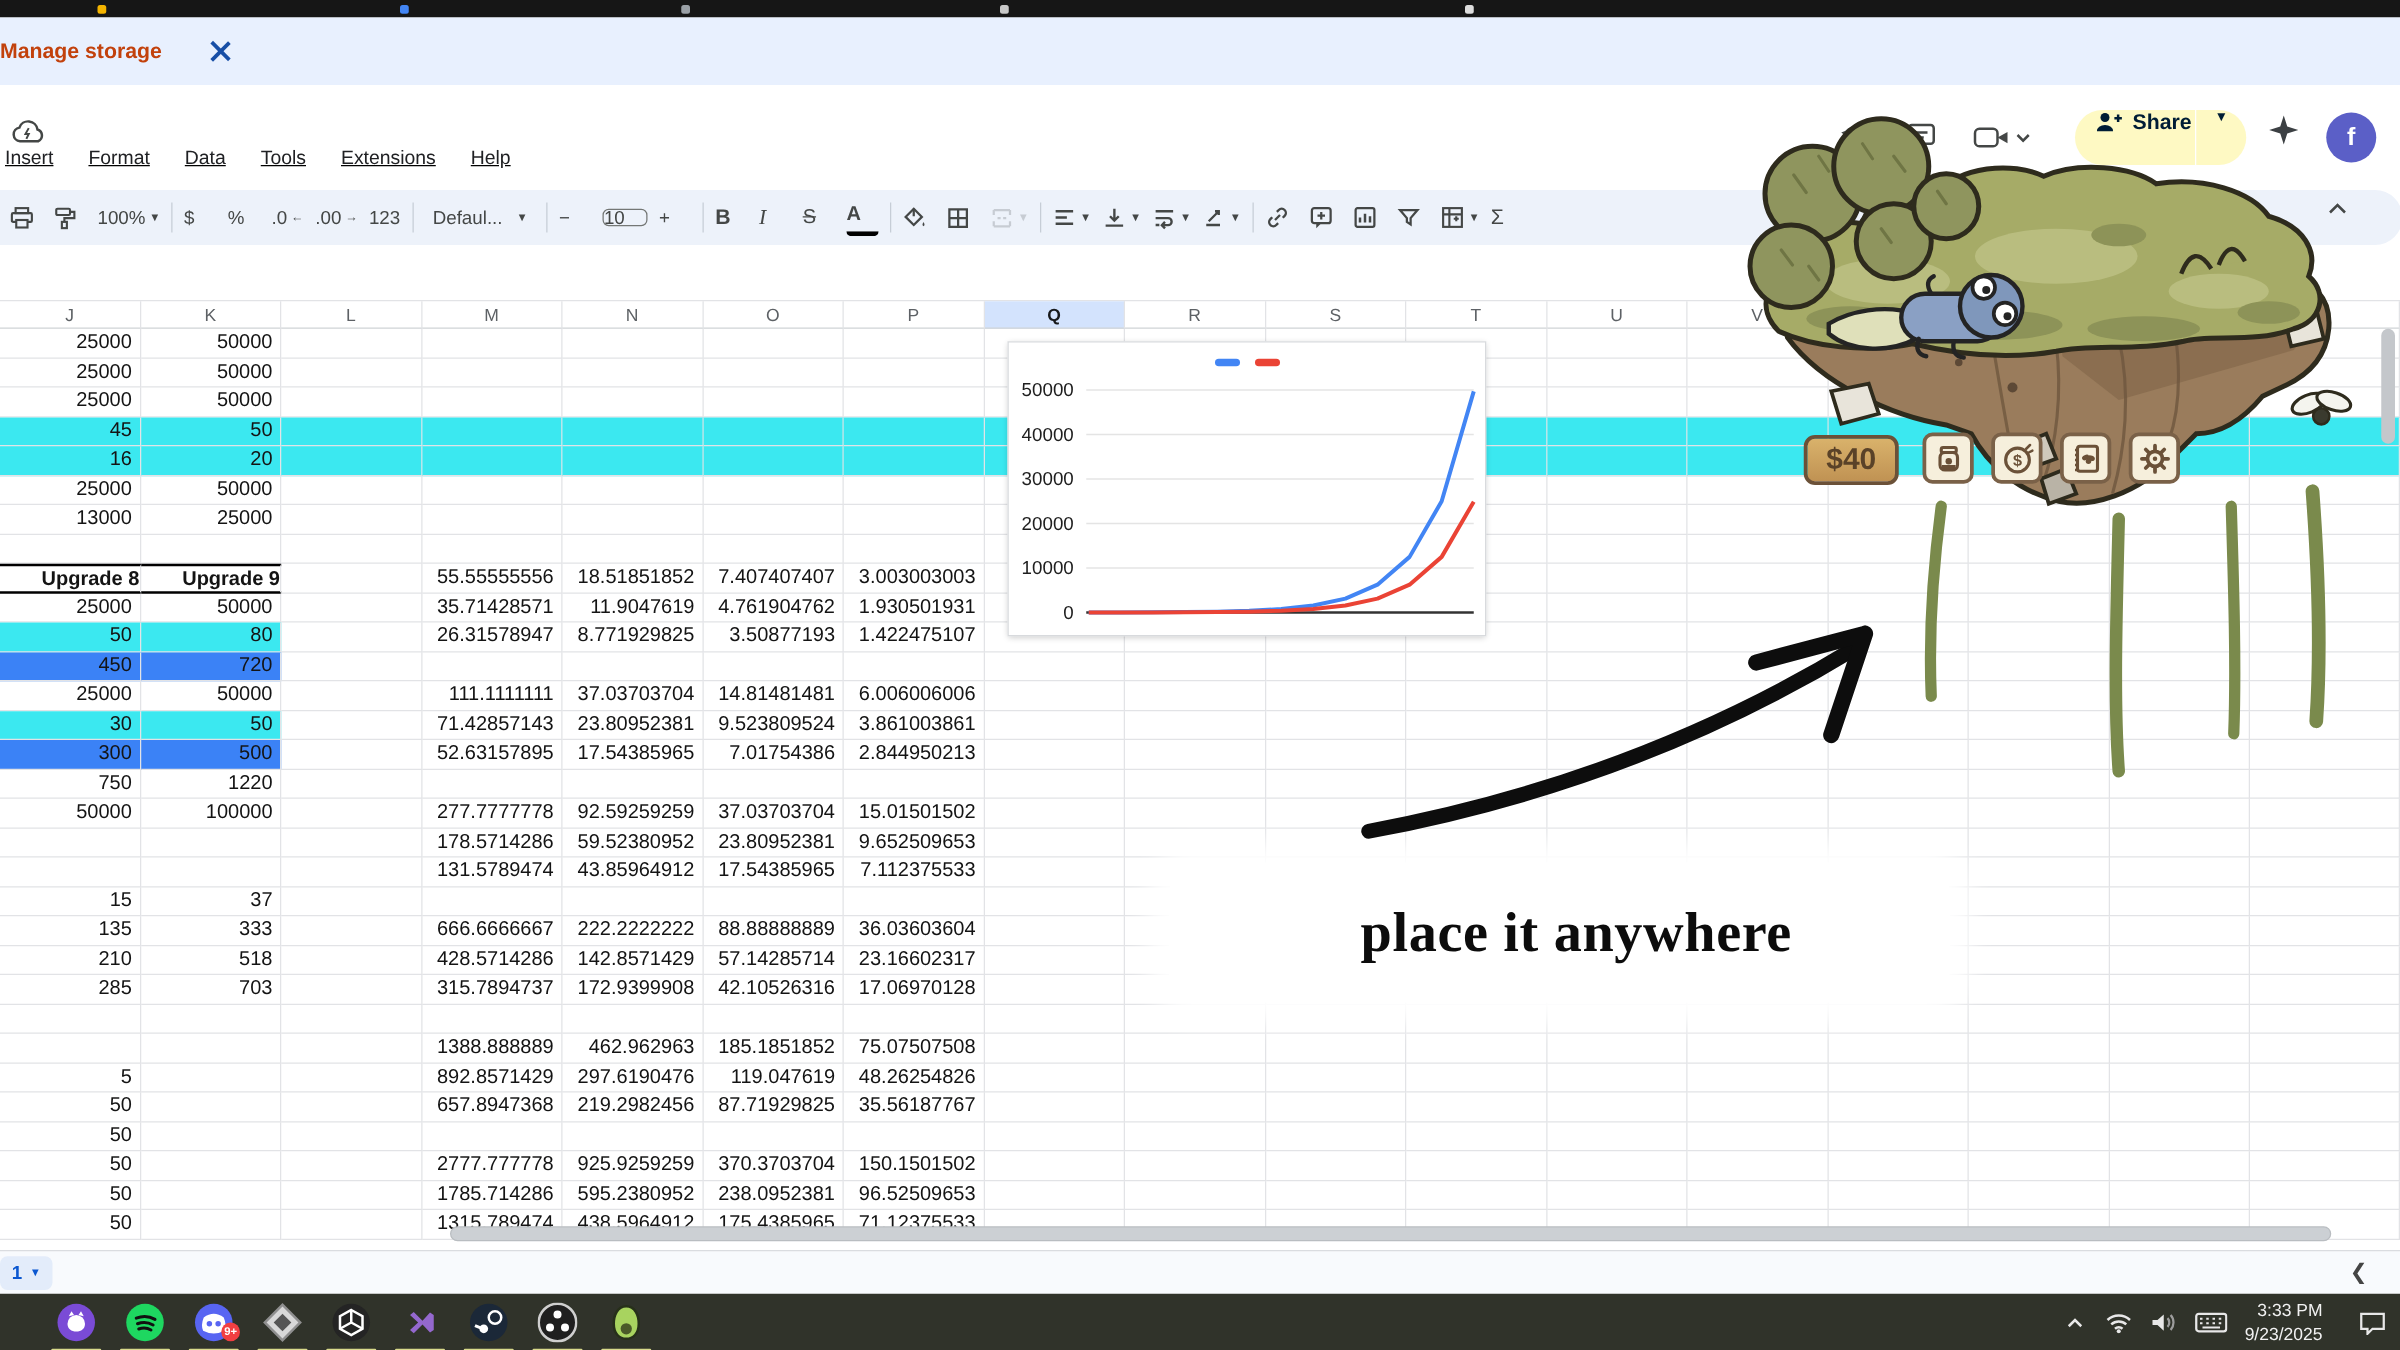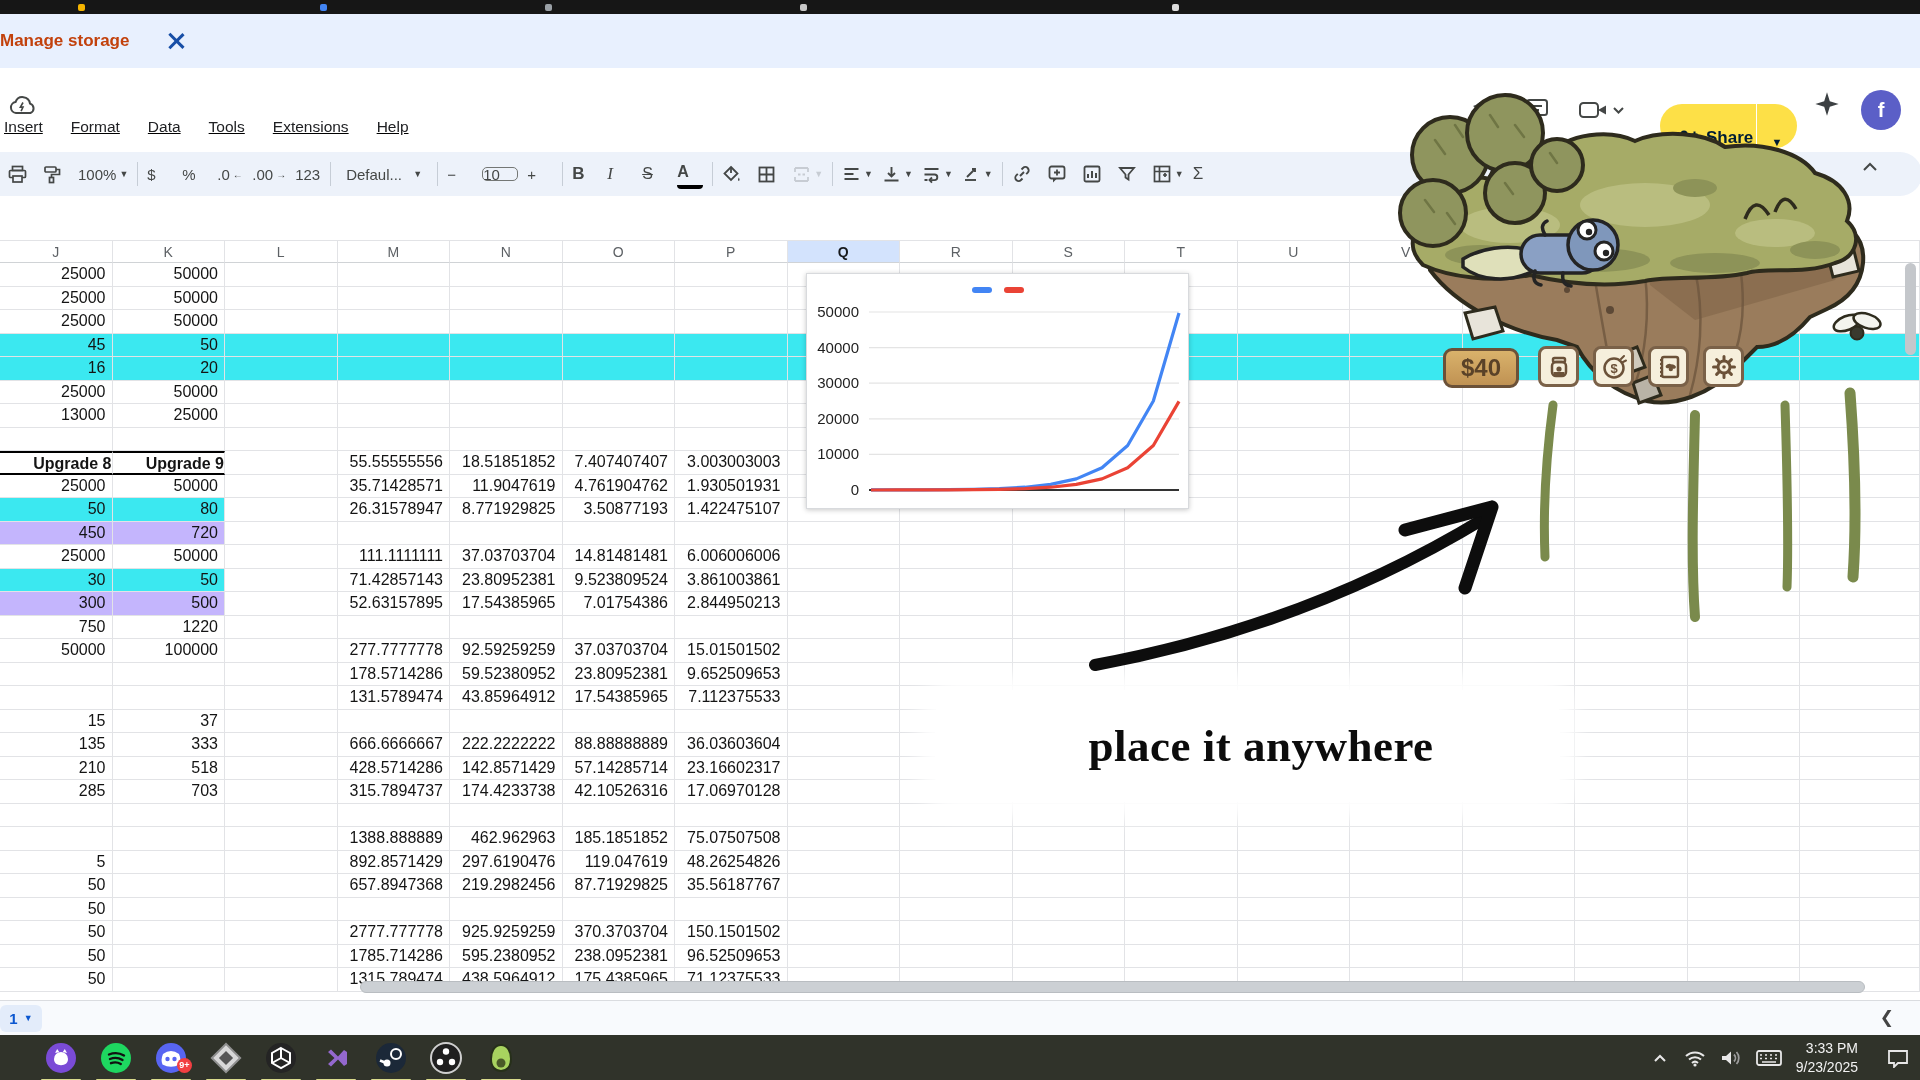--- a/index.html
+++ b/index.html
@@ -20,22 +20,22 @@
   .banner-x { width:22px; height:22px; position:relative; cursor:pointer; }
   .banner-x:before,.banner-x:after { content:""; position:absolute; left:10px; top:1px; width:2.5px; height:20px; background:#174ea6; }
   .banner-x:before { transform:rotate(45deg);} .banner-x:after { transform:rotate(-45deg);}
 
   
   .appbar { position:absolute; left:0; top:68px; width:1920px; height:84px; background:#fff; }
   .cloud { position:absolute; left:8px; top:26px; }
   .menus { position:absolute; left:2px; top:48px; display:flex; gap:24px;text-decoration:underline; }
   .menu-item { font-size:15.5px; color:#202124; padding:2px 2px; cursor:pointer; }
   .hdr-ic { position:absolute; top:28px; width:28px; height:28px; cursor:pointer; }
-  .share-pill { position:absolute; left:1660px; top:20px; width:137px; height:44px; background:#fde047;
-                border-radius:22px; display:flex; align-items:flex-end; cursor:pointer;margin-top:16px; }
+  .share-pill { position:absolute; left:1660px; top:20px; width:137px; height:44px; background:#fef9c3;
+                border-radius:22px; display:flex; align-items:flex-start; cursor:pointer; }
   .share-main { display:flex; align-items:center; gap:8px; padding-left:16px; width:96px; }
   .share-txt { color:#001d35; font-size:17px; font-weight:bold; }
   .share-div { width:1px; height:44px; background:#ffffff; }
   .share-caret { flex:1; text-align:center; color:#001d35; font-size:11px; }
   .avatar { position:absolute; left:1861px; top:22px; width:40px; height:40px; border-radius:50%;
             background:#5b5fc7; color:#fff; font-size:20px; font-weight:bold; display:flex;
             align-items:center; justify-content:center; cursor:pointer; }
 
   
   .toolbar { position:absolute; left:-24px; top:152px; width:1946px; height:44px; background:#edf2fa;
@@ -58,21 +58,21 @@
   .colh { flex:0 0 112.5px; text-align:center; font-size:14px; line-height:22px; color:#5d6165;
           border-right:1px solid #e2e3e6; border-bottom:1px solid #d0d3d6; cursor:pointer; }
   .colh.sel { background:#d3e3fd; color:#17191b; font-weight:bold; }
   .colh:last-child { flex:0 0 120px; }
   .row { display:flex; height:23.5px; }
   .cell { flex:0 0 112.5px; border-right:1px solid #e2e3e6; border-bottom:1px solid #e2e3e6;
           font-size:16px; line-height:22.5px; color:#141414; text-align:right; padding-right:6px;
           overflow:hidden; cursor:cell; }
   .cell:last-child { flex:0 0 120px; }
   .row.band .cell { background:#3be8f0; }
-  .cell.cyan { background:#3be8f0; } .cell.green { background:#c4b5fd; }
+  .cell.cyan { background:#3be8f0; } .cell.green { background:#3b82f6; }
   .cell.upg { font-weight:bold; border-top:2px solid #000; border-bottom:2px solid #000;
               text-align:right; padding-right:0; }
 
   
   .hscroll { position:absolute; left:360px; top:981px; width:1505px; height:12px; background:#ccd0d4;
              border:1px solid #b9bdc1; border-radius:7px; cursor:pointer; }
   .vscroll { position:absolute; left:1905px; top:263px; width:11px; height:92px; background:#c4c7cb;
              border-radius:6px; cursor:pointer; }
 
   
@@ -766,21 +766,21 @@
           <div class="cell"></div>
           <div class="cell"></div>
           <div class="cell"></div>
           <div class="cell"></div>
         </div>
         <div class="row">
           <div class="cell">285</div>
           <div class="cell">703</div>
           <div class="cell"></div>
           <div class="cell">315.7894737</div>
-          <div class="cell">174.4233738</div>
+          <div class="cell">172.9399908</div>
           <div class="cell">42.10526316</div>
           <div class="cell">17.06970128</div>
           <div class="cell"></div>
           <div class="cell"></div>
           <div class="cell"></div>
           <div class="cell"></div>
           <div class="cell"></div>
           <div class="cell"></div>
           <div class="cell"></div>
           <div class="cell"></div>

